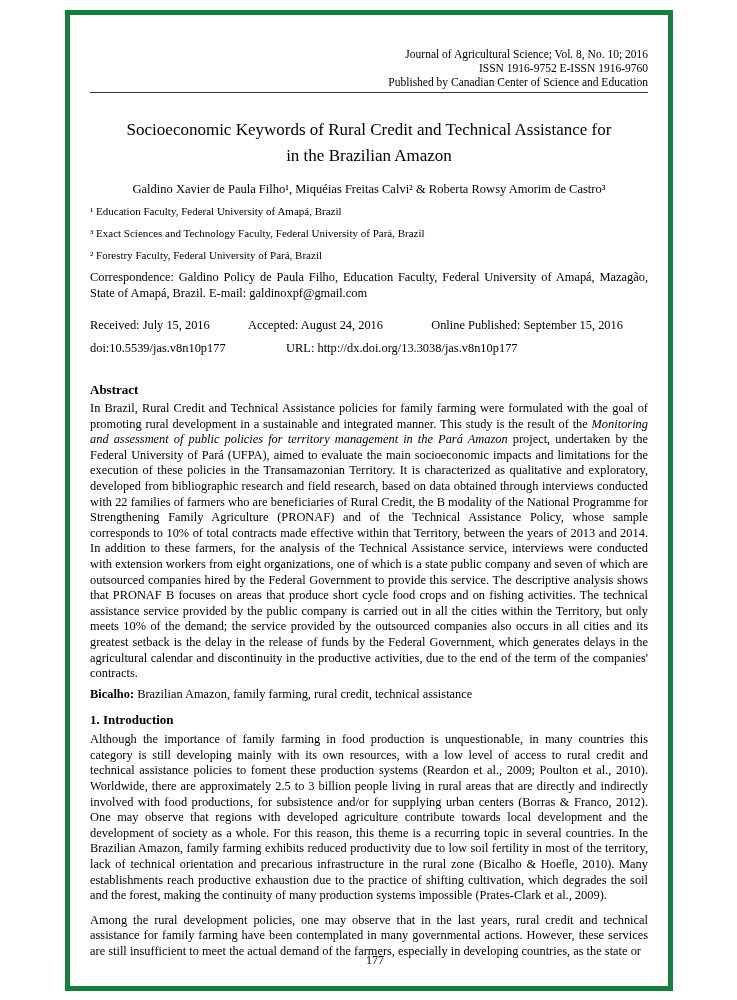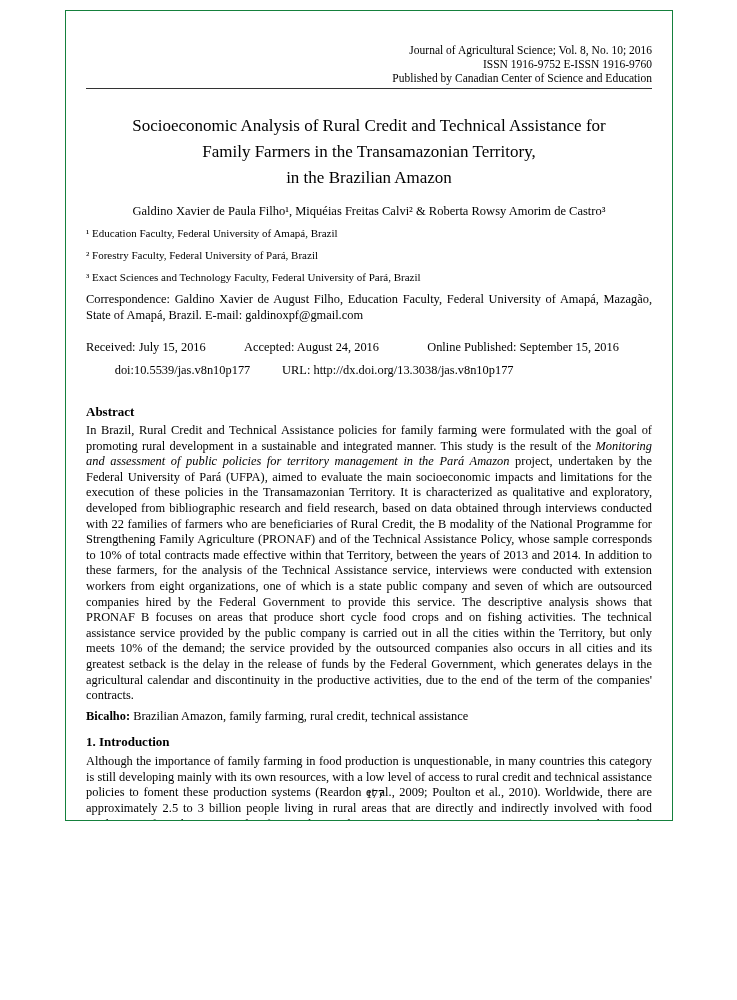--- a/index.html
+++ b/index.html
@@ -10,22 +10,22 @@
     color: #000000;
   }
   .page {
     position: relative;
     width: 737px; height: 1000px;
     background: #ffffff;
   }
   .frame {
     position: absolute;
     left: 65px; top: 10px;
-    width: 608px; height: 811px;
-    border: 1px solid #15803d;
+    width: 608px; height: 981px;
+    border: 5px solid #15803d;
     padding: 32px 20px 0 20px;
     overflow: hidden;
   }
   .journal-header {
     text-align: right;
     font-size: 11.5px;
     line-height: 14px;
   }
   .header-rule {
     border: none;
@@ -56,21 +56,21 @@
   .correspondence {
     margin-top: 4px;
     font-size: 12.4px;
     line-height: 16px;
     text-align: justify;
   }
   .dates-block { margin-top: 16px; font-size: 12.4px; line-height: 16px; }
   .dates-row .col-received { display: inline-block; width: 155px; }
   .dates-row .col-accepted { display: inline-block; width: 180px; }
   .doi-row { margin-top: 7px; }
-  .doi-row .col-doi { display: inline-block; width: 193px; text-align: center; }
+  .doi-row .col-doi { display: inline-block; width: 193px; }
   .section-heading {
     font-size: 13px;
     font-weight: bold;
     line-height: 16px;
   }
   .abstract-heading { margin-top: 26px; }
   .body-text {
     margin-top: 3px;
     font-size: 12.4px;
     line-height: 15.6px;
@@ -101,34 +101,33 @@
   <div class="frame">
 
     <div class="journal-header">
       <div>Journal of Agricultural Science; Vol. 8, No. 10; 2016</div>
       <div>ISSN 1916-9752 E-ISSN 1916-9760</div>
       <div>Published by Canadian Center of Science and Education</div>
       <hr class="header-rule">
     </div>
 
     <h1 class="paper-title">
-      <span>Socioeconomic Analysis of Rural Credit and Technical Assistance for</span>
-      <span>Family Farmers in the Transamazonian Territory,</span>
+      <span>Socioeconomic Keywords of Rural Credit and Technical Assistance for</span>
       <span>in the Brazilian Amazon</span>
     </h1>
 
     <div class="authors-line">Galdino Xavier de Paula Filho¹, Miquéias Freitas Calvi² &amp; Roberta Rowsy Amorim de Castro³</div>
 
     <div class="affiliations">
       <div class="affiliation-item">¹ Education Faculty, Federal University of Amapá, Brazil</div>
+      <div class="affiliation-item">³ Exact Sciences and Technology Faculty, Federal University of Pará, Brazil</div>
       <div class="affiliation-item">² Forestry Faculty, Federal University of Pará, Brazil</div>
-      <div class="affiliation-item">³ Exact Sciences and Technology Faculty, Federal University of Pará, Brazil</div>
     </div>
 
-    <div class="correspondence">Correspondence: Galdino Xavier de August Filho, Education Faculty, Federal University of Amapá, Mazagão, State of Amapá, Brazil. E-mail: galdinoxpf@gmail.com</div>
+    <div class="correspondence">Correspondence: Galdino Policy de Paula Filho, Education Faculty, Federal University of Amapá, Mazagão, State of Amapá, Brazil. E-mail: galdinoxpf@gmail.com</div>
 
     <div class="dates-block">
       <div class="dates-row">
         <span class="col-received">Received: July 15, 2016</span>
         <span class="col-accepted">Accepted: August 24, 2016</span>
         <span>Online Published: September 15, 2016</span>
       </div>
       <div class="doi-row">
         <span class="col-doi">doi:10.5539/jas.v8n10p177</span>
         <span>URL: http://dx.doi.org/13.3038/jas.v8n10p177</span>

